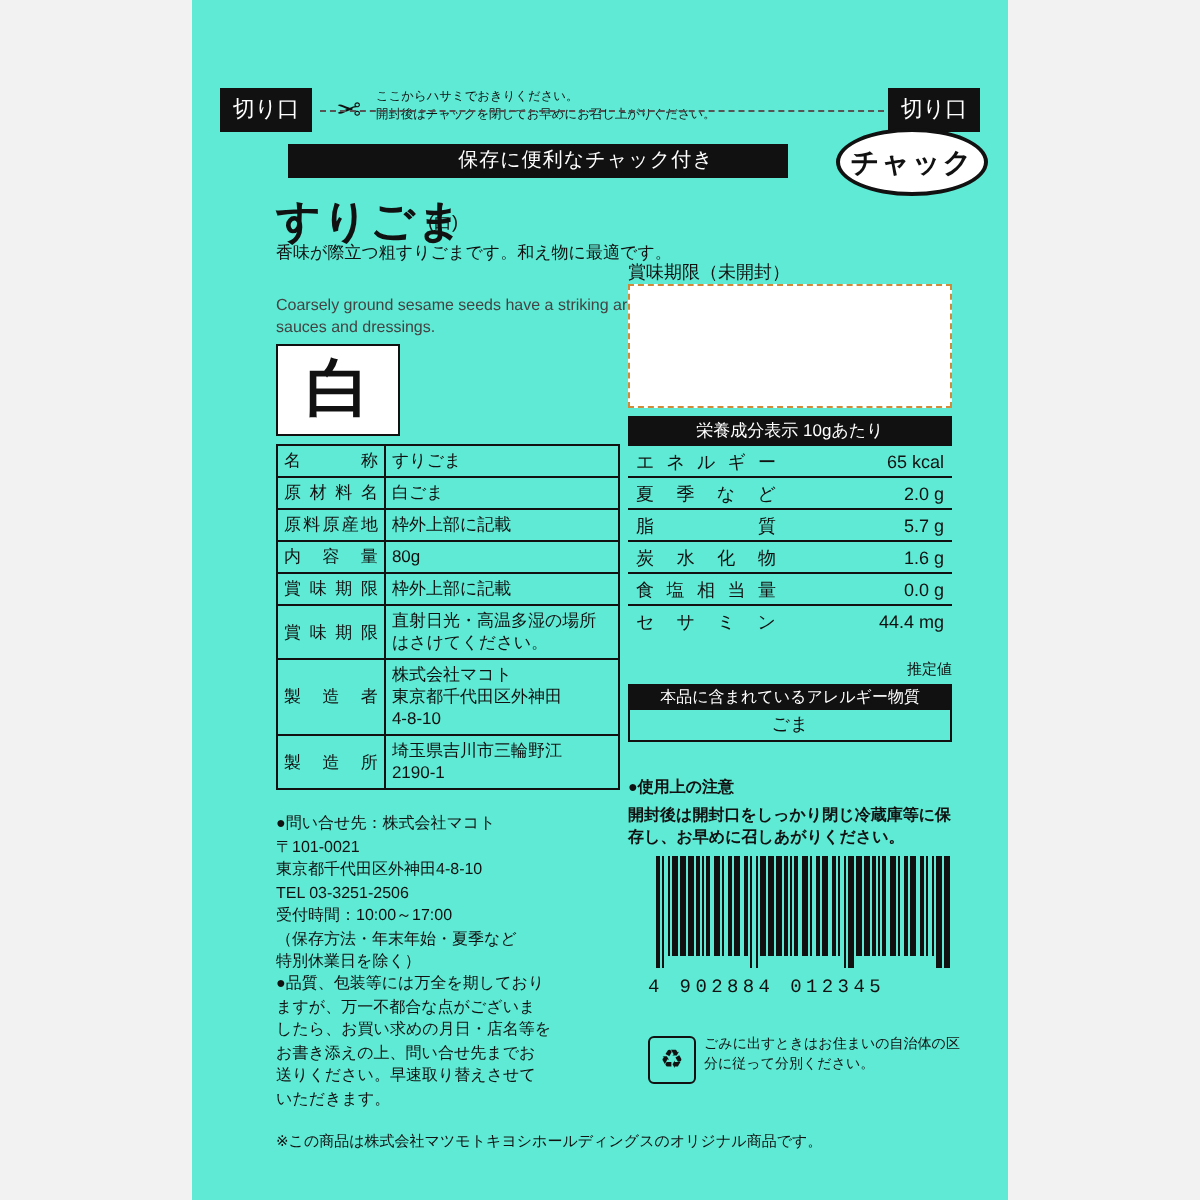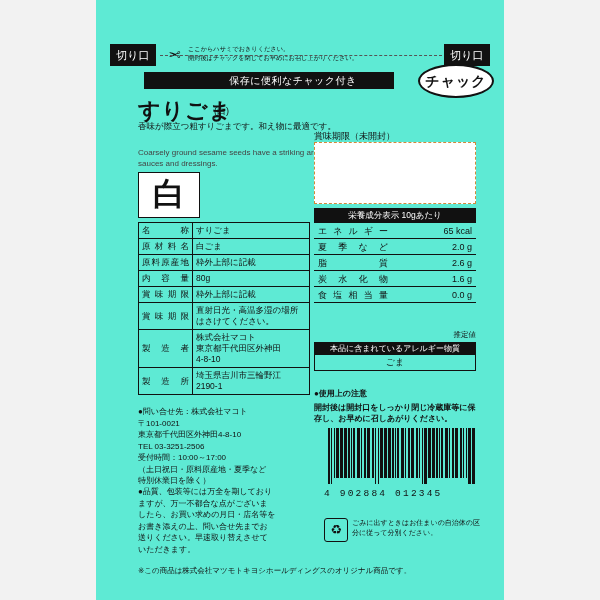--- a/index.html
+++ b/index.html
@@ -388,48 +388,52 @@
         <tr>
           <td class="l">エネルギー</td>
           <td class="n">65 kcal</td>
         </tr>
         <tr>
           <td class="l">夏季など</td>
           <td class="n">2.0 g</td>
         </tr>
         <tr>
           <td class="l">脂　　質</td>
-          <td class="n">2.6 g</td>
+          <td class="n">5.7 g</td>
         </tr>
         <tr>
           <td class="l">炭水化物</td>
           <td class="n">1.6 g</td>
         </tr>
         <tr>
           <td class="l">食塩相当量</td>
           <td class="n">0.0 g</td>
+        </tr>
+        <tr class="sesamin-row">
+          <td class="l">セサミン</td>
+          <td class="n">44.4 mg</td>
         </tr>
       </tbody>
   </table>
   <div class="est">推定値</div>
   <div class="allergy-head">本品に含まれているアレルギー物質</div>
   <div class="allergy-body">ごま</div>
 
   <div class="usage">
     <div class="hd">●使用上の注意</div>
     <div>開封後は開封口をしっかり閉じ冷蔵庫等に保存し、お早めに召しあがりください。</div>
   </div>
 
   <div class="blk" id="blk-contact">
     <div>●問い合せ先：株式会社マコト</div>
     <div>〒101-0021</div>
     <div>東京都千代田区外神田4-8-10</div>
     <div>TEL 03-3251-2506</div>
     <div>受付時間：10:00～17:00</div>
-    <div>（土日祝日・原料原産地・夏季など</div>
+    <div>（保存方法・年末年始・夏季など</div>
     <div>特別休業日を除く）</div>
   </div>
 
   <div class="blk" id="blk-quality">
     <div>●品質、包装等には万全を期しており</div>
     <div>ますが、万一不都合な点がございま</div>
     <div>したら、お買い求めの月日・店名等を</div>
     <div>お書き添えの上、問い合せ先までお</div>
     <div>送りください。早速取り替えさせて</div>
     <div>いただきます。</div>

